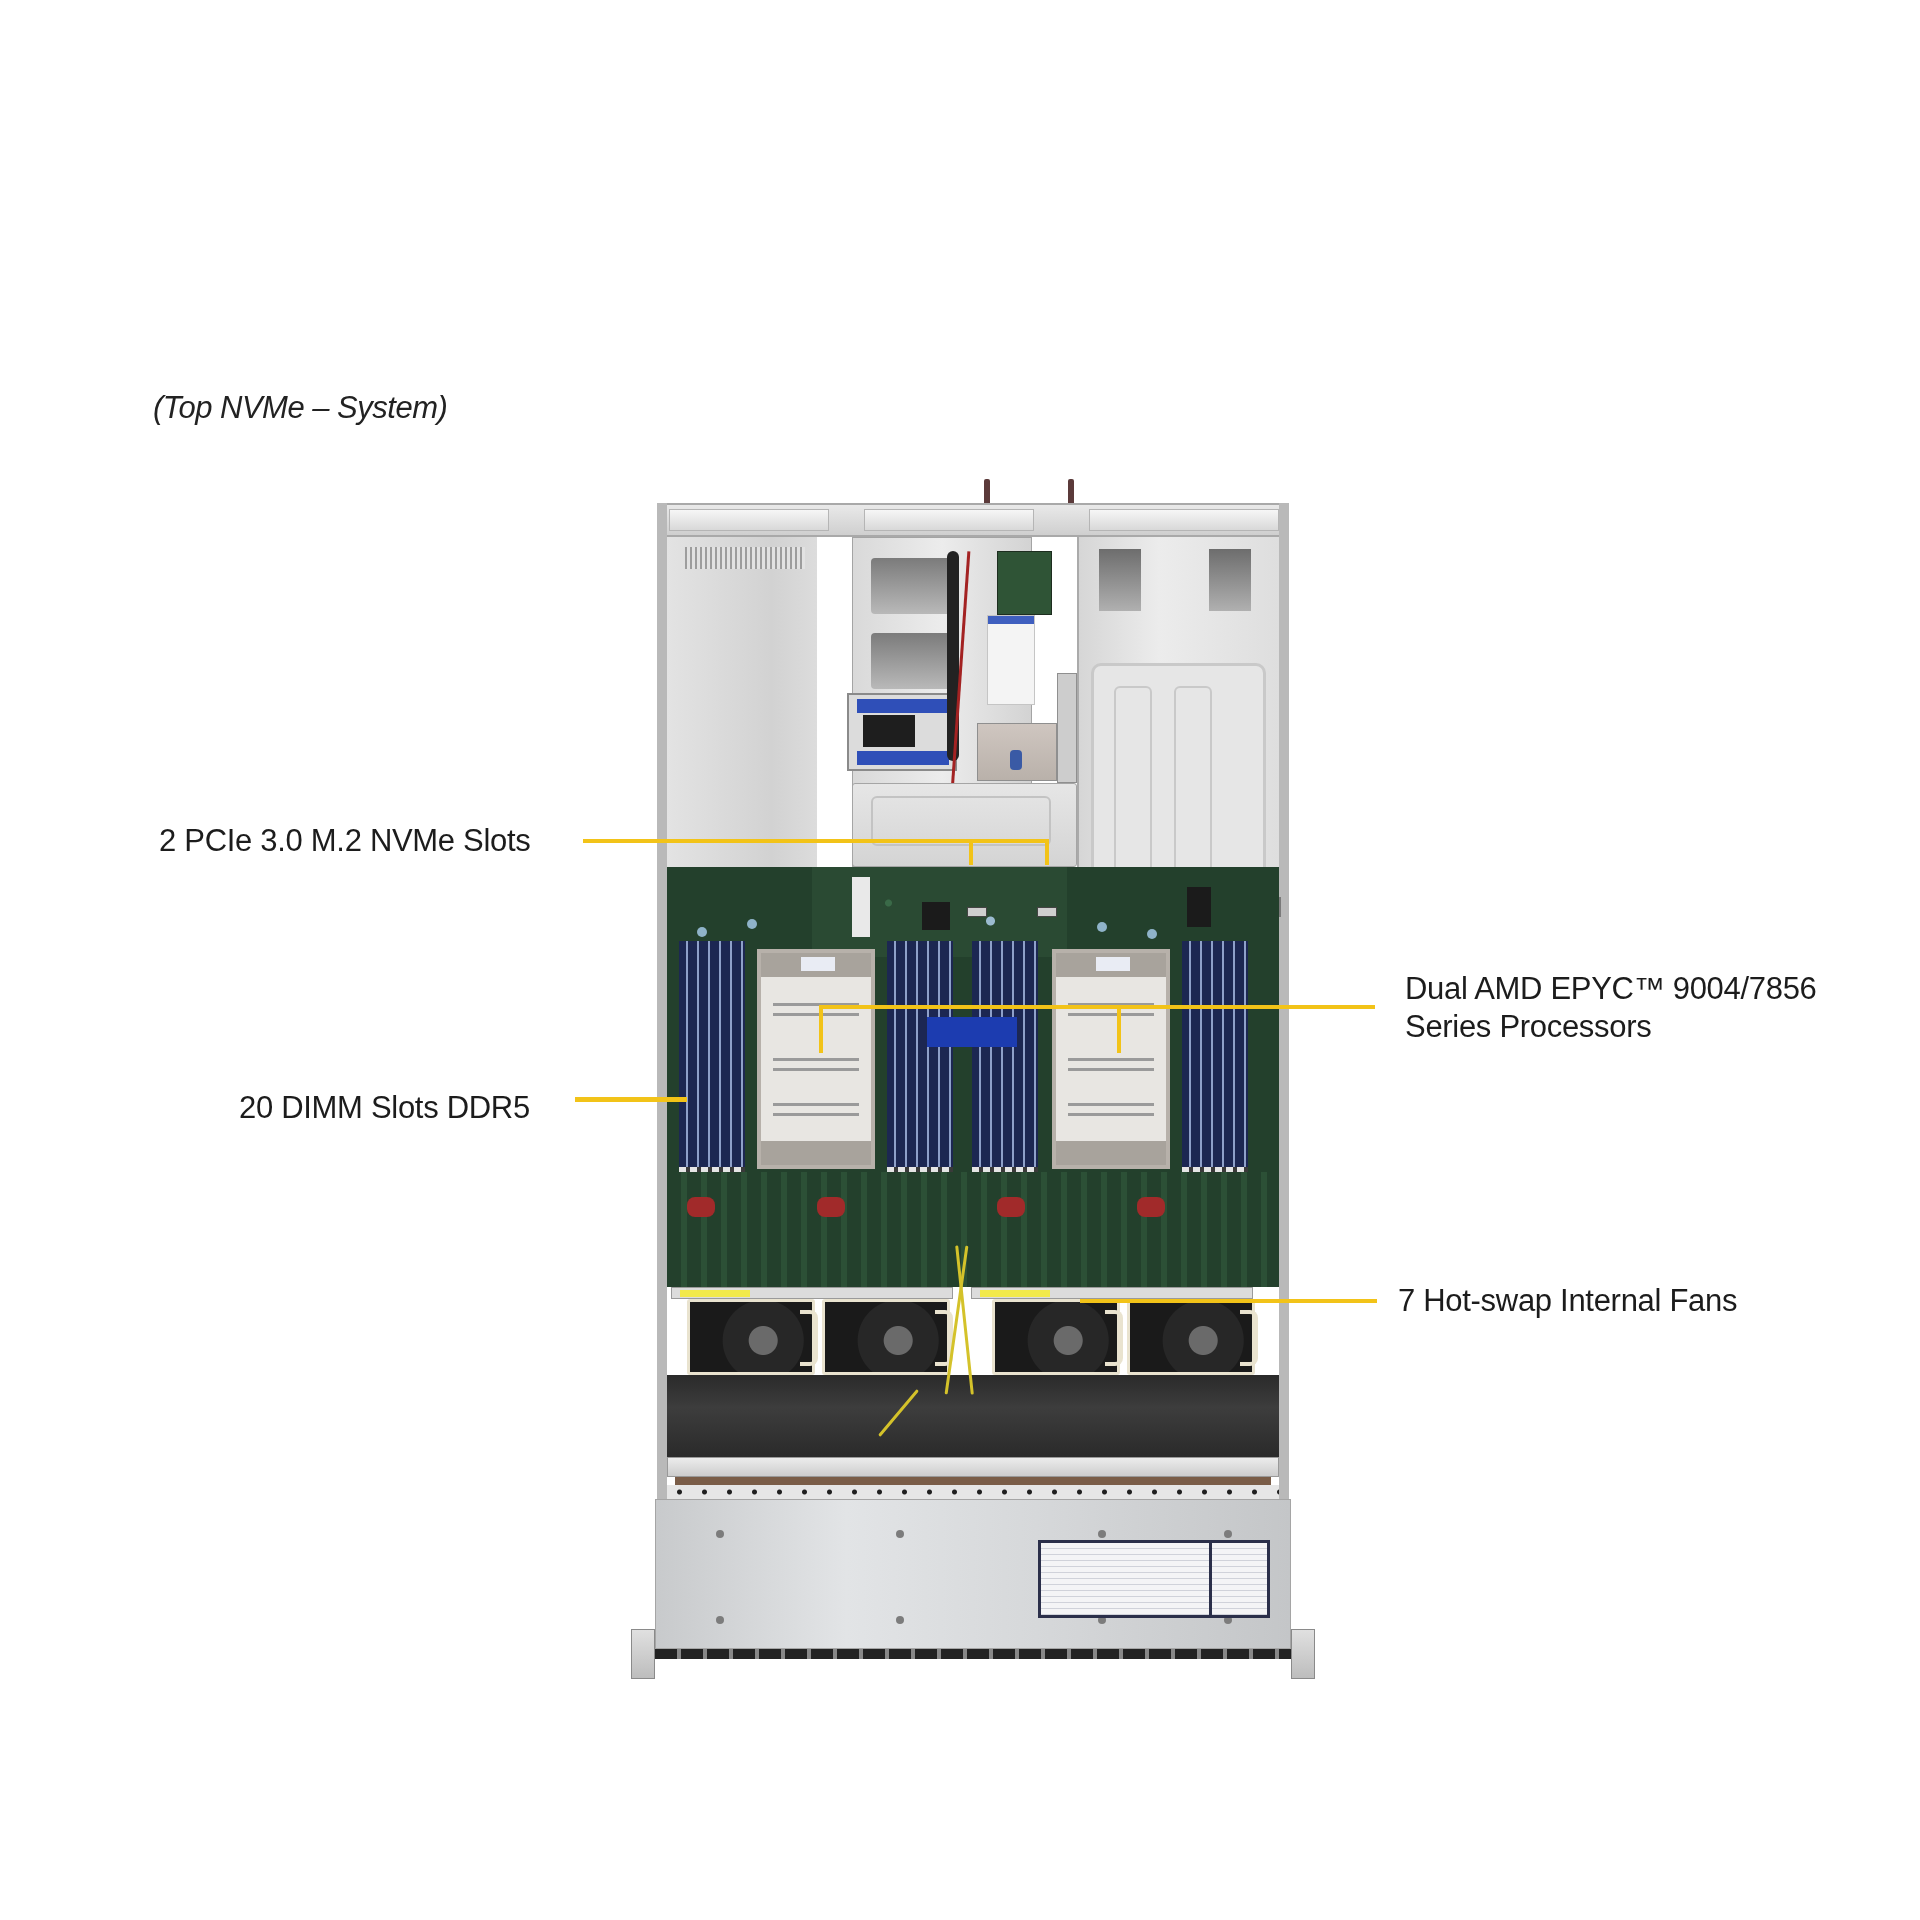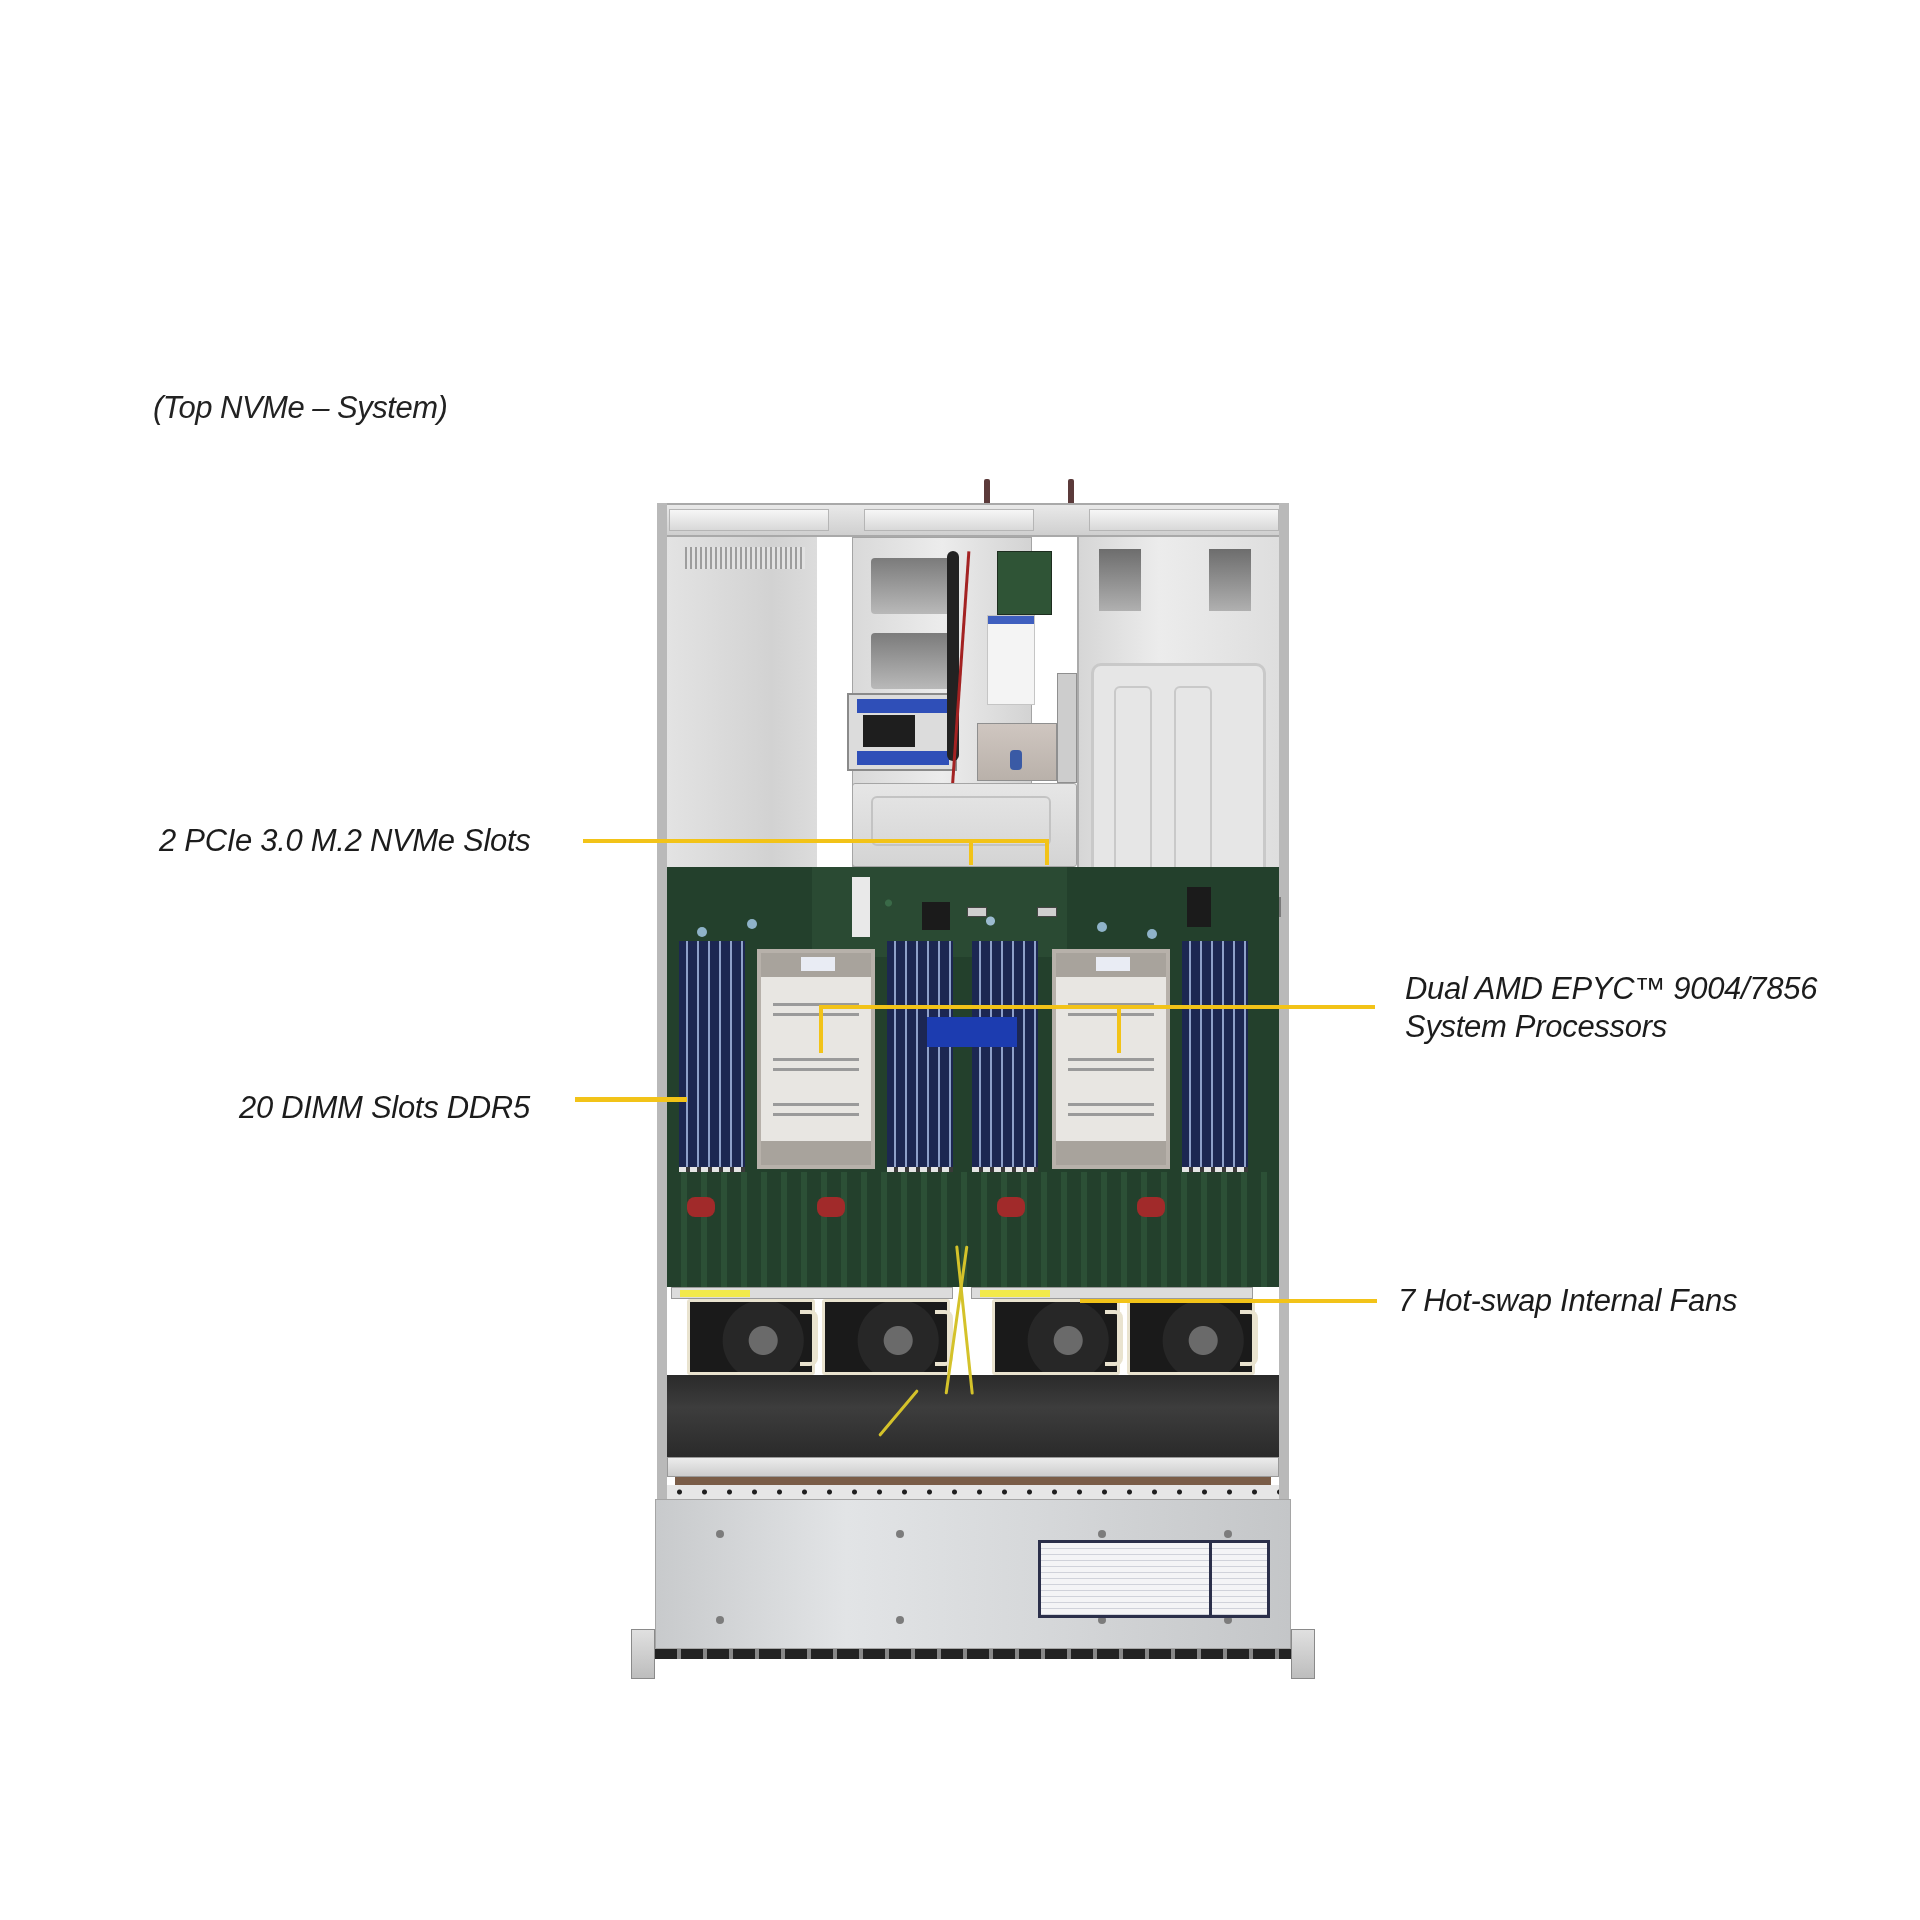--- a/index.html
+++ b/index.html
@@ -3,21 +3,21 @@
 <meta charset="utf-8">
 <style>
   html, body { margin: 0; padding: 0; background: #ffffff; }
   body { width: 1920px; height: 1920px; position: relative; overflow: hidden;
          font-family: "Liberation Sans", sans-serif; color: #1a1a1a; }
 
   .caption { position: absolute; left: 153px; top: 390px; font-size: 31px; font-style: italic;
              letter-spacing: -0.5px; color: #222; }
 
   .callout-label { position: absolute; font-size: 31px; line-height: 38px; color: #1c1c1c;
-                   letter-spacing: -0.3px; white-space: nowrap; font-style: italic; }
+                   letter-spacing: -0.3px; white-space: nowrap; }
   .leader { position: absolute; background: #f2c318; }
 
   
   .chassis { position: absolute; left: 657px; top: 503px; width: 632px; height: 1115px; }
   .chassis * { box-sizing: border-box; }
   .rear-lip { position: absolute; left: 0; top: 0; width: 632px; height: 34px;
               background: linear-gradient(#e9e9e9, #cfcfcf); border: 2px solid #a9a9a9; }
   .rear-slot { position: absolute; top: 4px; height: 22px; background: linear-gradient(#f6f6f6,#d8d8d8);
                border: 1px solid #b5b5b5; }
   .antenna { position: absolute; top: -24px; width: 6px; height: 28px; background: #5b3a3a; border-radius: 2px; }
@@ -273,21 +273,21 @@
   <div class="ear" style="left:634px"></div>
 </div>
 
 <div class="callout-label" style="left:159px;top:822px;">2 PCIe 3.0 M.2 NVMe Slots</div>
 <div class="leader" style="left:583px;top:839px;width:466px;height:4px;"></div>
 <div class="leader" style="left:969px;top:839px;width:4px;height:26px;"></div>
 <div class="leader" style="left:1045px;top:839px;width:4px;height:26px;"></div>
 
 <div class="callout-label" style="left:1405px;top:970px;">
   <div>Dual AMD EPYC™ 9004/7856</div>
-  <div>System Processors</div>
+  <div>Series Processors</div>
 </div>
 <div class="leader" style="left:820px;top:1005px;width:555px;height:4px;"></div>
 <div class="leader" style="left:819px;top:1005px;width:4px;height:48px;"></div>
 <div class="leader" style="left:1117px;top:1005px;width:4px;height:48px;"></div>
 
 <div class="callout-label" style="left:239px;top:1089px;">20 DIMM Slots DDR5</div>
 <div class="leader" style="left:575px;top:1097px;width:112px;height:5px;"></div>
 
 <div class="callout-label" style="left:1398px;top:1282px;">7 Hot-swap Internal Fans</div>
 <div class="leader" style="left:1080px;top:1299px;width:297px;height:4px;"></div>

